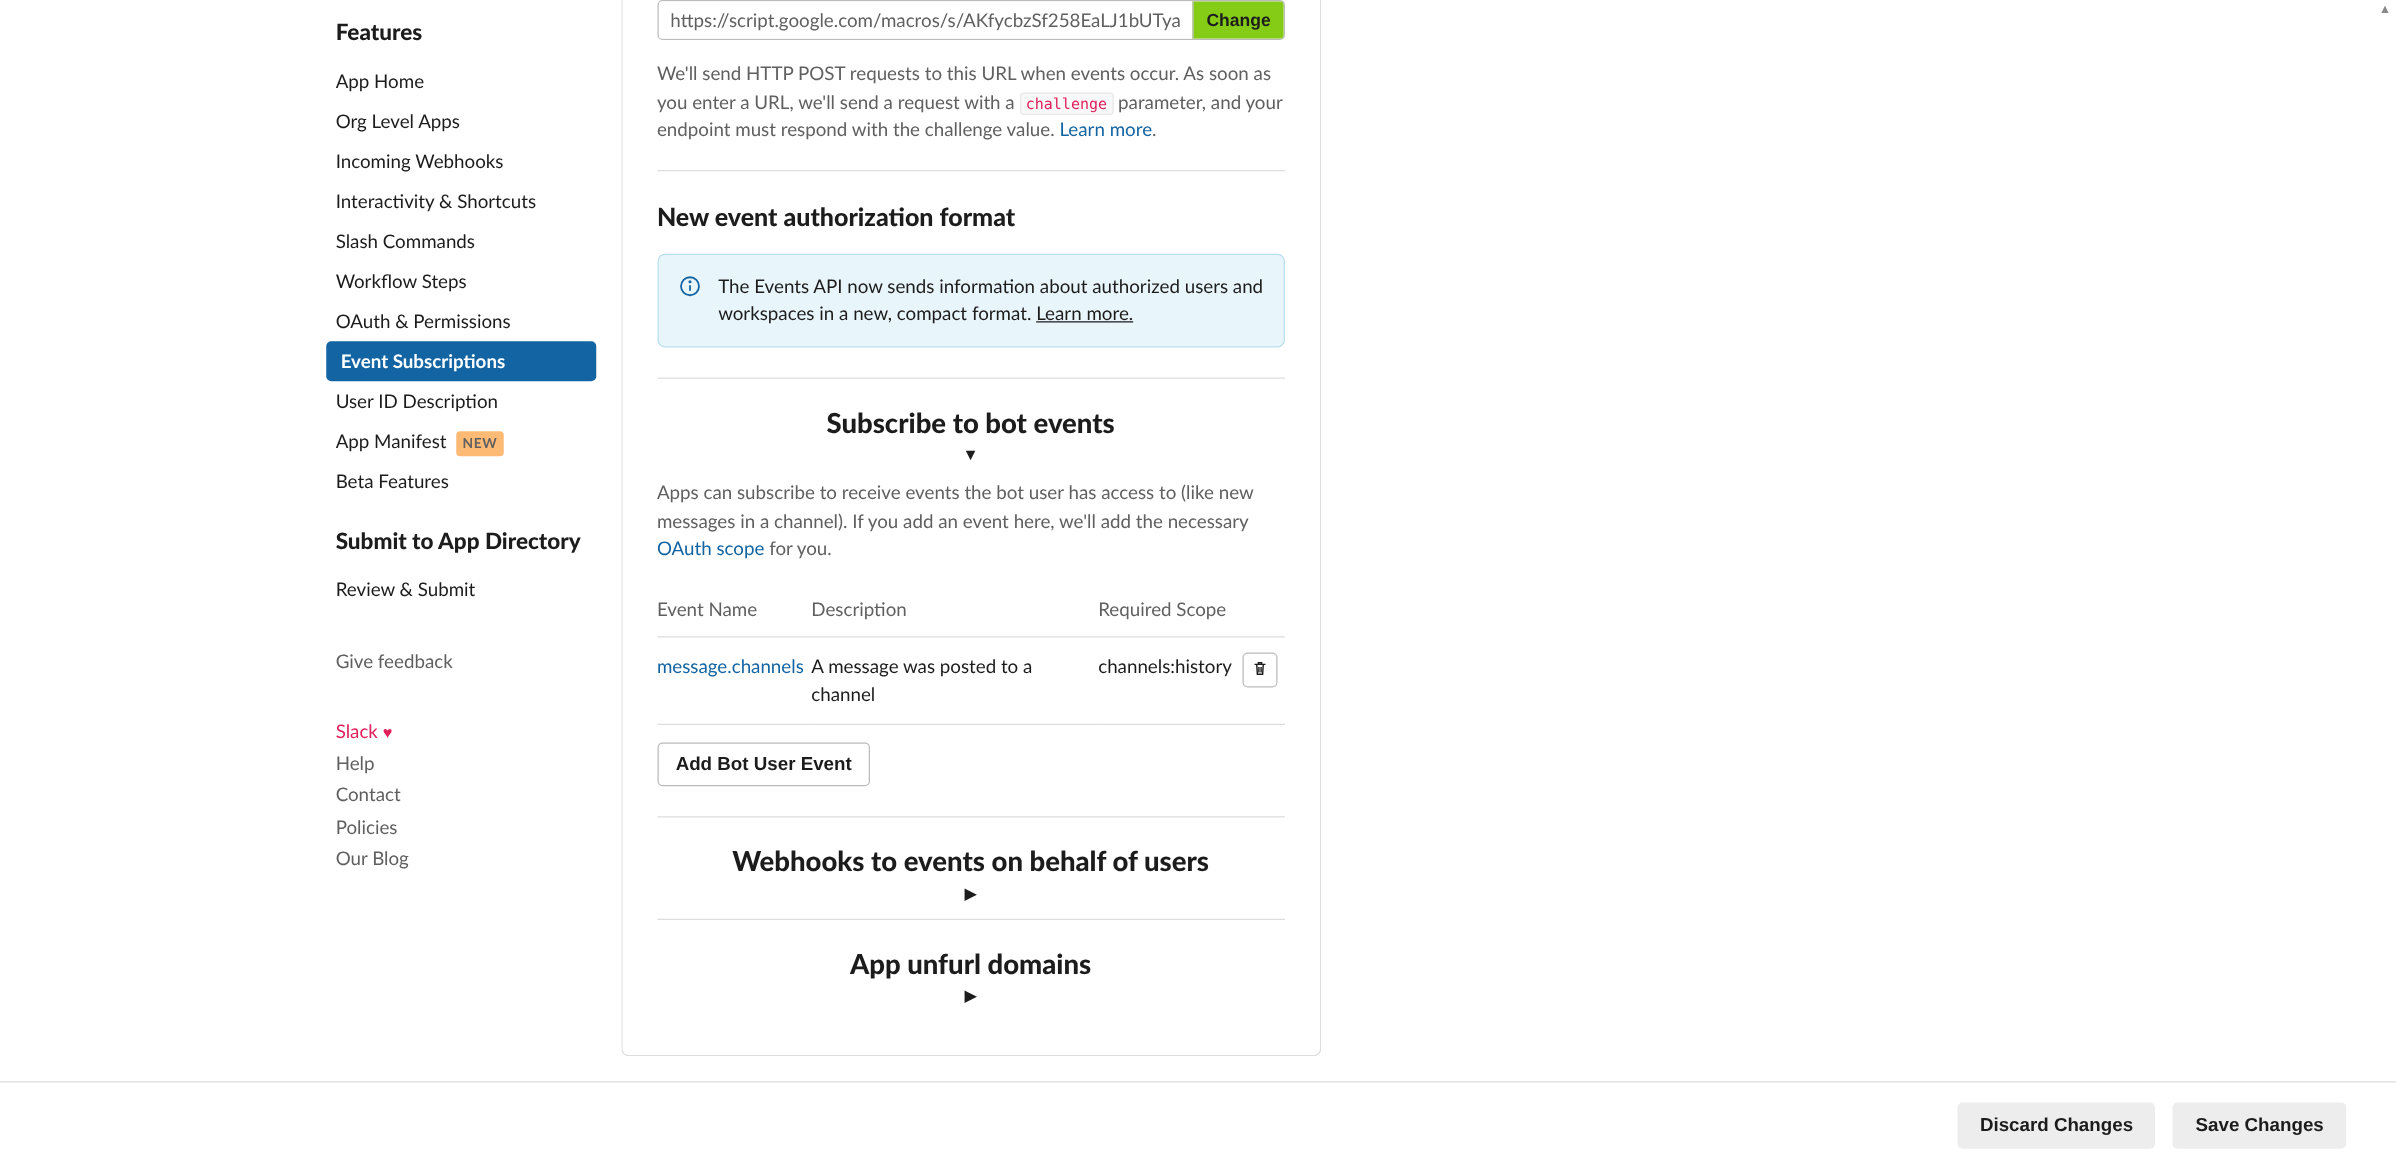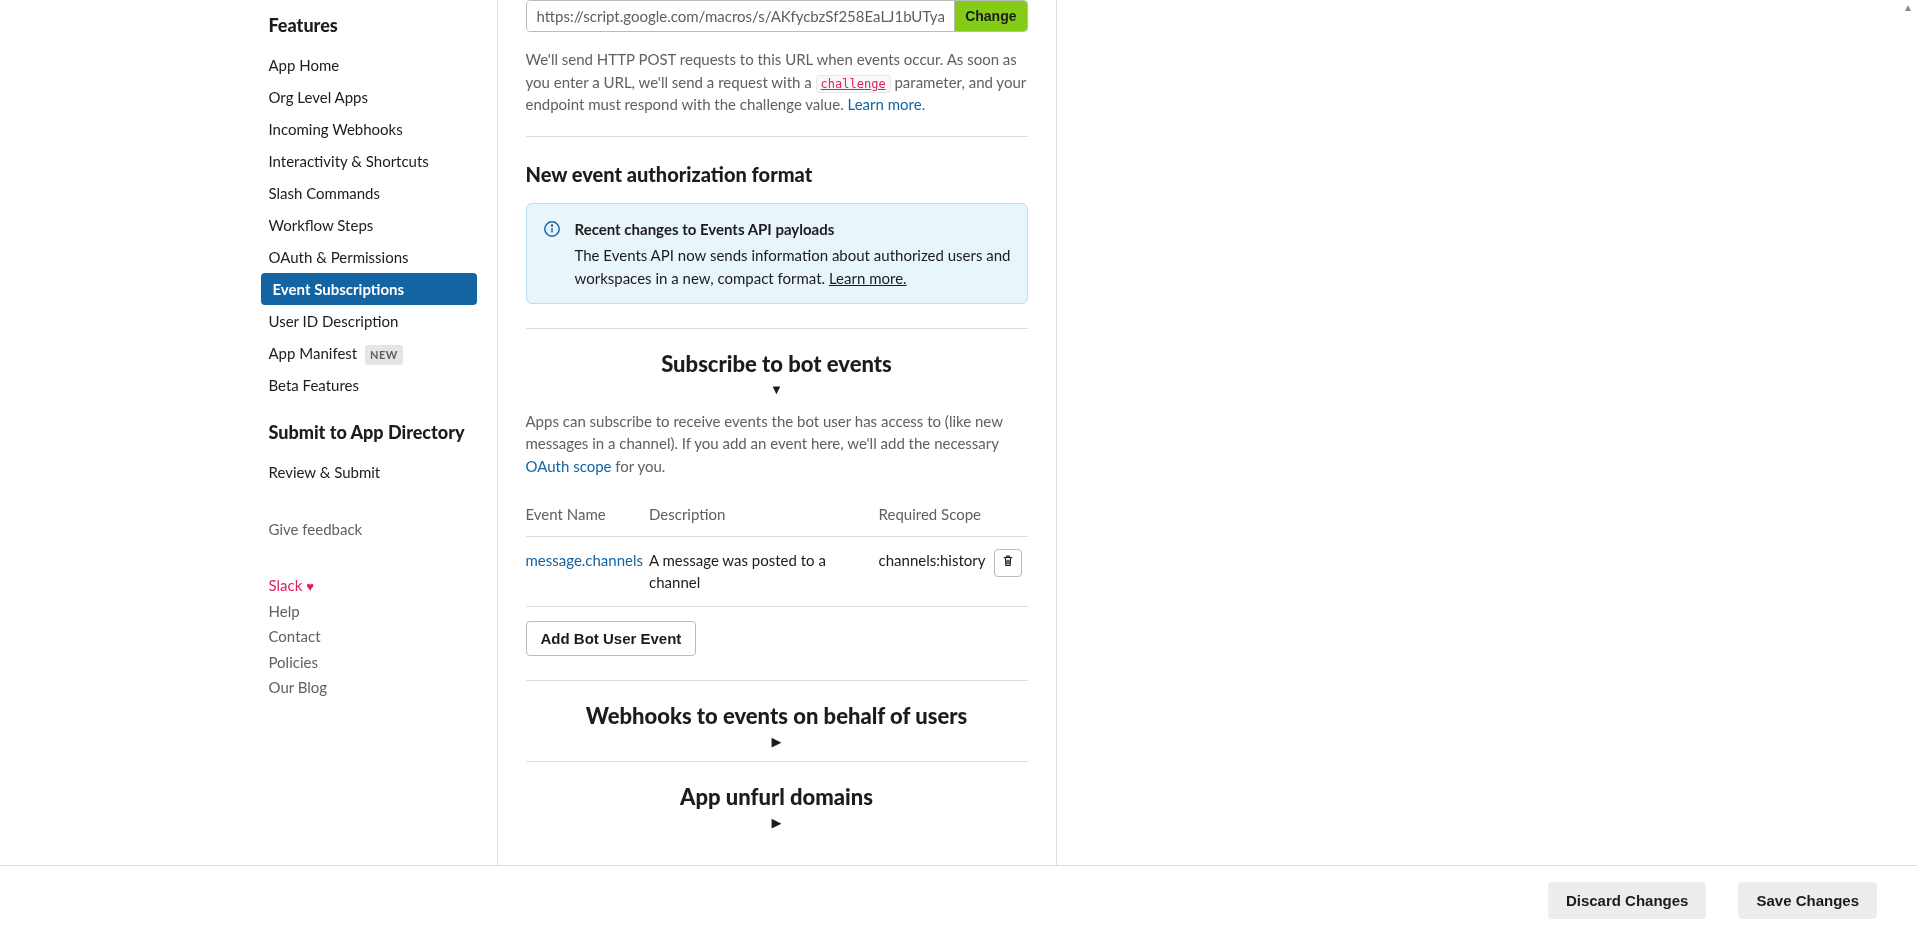--- a/index.html
+++ b/index.html
@@ -2,33 +2,33 @@
 <html><head>
 <meta charset="utf-8">
 <style>
 * { box-sizing: border-box; margin: 0; padding: 0; }
 body { font-family: "Lato", "Helvetica Neue", Arial, sans-serif; color: #1d1c1d; background: #fff; font-size: 15px; line-height: 1.5; }
 .page-wrapper { max-width: 1560px; margin: 0 auto; display: flex; padding: 0 20px; }
 .sidebar { width: 200px; flex-shrink: 0; padding-top: 8px; margin-left: 70px; }
 .sidebar h3 { font-size: 18px; font-weight: 900; margin-bottom: 10px; margin-top: 4px; color: #1d1c1d; }
 .sidebar .nav-item { display: block; padding: 4px 8px; margin-left: -8px; margin-right: -8px; font-size: 15px; color: #1d1c1d; cursor: pointer; line-height: 1.6; }
 .sidebar .nav-item.active { background: #1264a3; color: #fff; font-weight: 700; border-radius: 4px; padding-left: 12px; }
-.sidebar .badge { display: inline-block; background: #e5e5e5; color: #616061; font-size: 11px; font-weight: 700; padding: 1px 5px; border-radius: 3px; margin-left: 4px; letter-spacing: 0.5px; }
+.sidebar .badge { display: inline-block; background: #fdba74; color: #616061; font-size: 11px; font-weight: 700; padding: 1px 5px; border-radius: 3px; margin-left: 4px; letter-spacing: 0.5px; }
 .sidebar .secondary-links { margin-top: 28px; }
 .sidebar .secondary-links .link { display: block; font-size: 15px; color: #616061; cursor: pointer; line-height: 1.8; }
 .sidebar .footer-links { margin-top: 30px; }
 .sidebar .footer-links .link { display: block; font-size: 15px; color: #616061; cursor: pointer; line-height: 1.7; }
 .sidebar .footer-links .slack-link { color: #e01e5a; }
 .heart { color: #e01e5a; font-size: 13px; }
 .main-panel { flex: 1; margin-left: 28px; border: 1px solid #ddd; border-top: none; border-radius: 0 0 6px 6px; padding: 0 28px 28px 28px; background: #fff; max-width: 560px; }
 .url-row { display: flex; border: 1px solid #bbb; border-radius: 4px; margin-bottom: 16px; overflow: hidden; }
 .url-row input { flex: 1; border: none; padding: 6px 10px; font-size: 15px; color: #616061; font-family: inherit; min-width: 0; }
 .url-row button { border: none; border-left: 1px solid #bbb; background: #84cc16; padding: 0 10px; font-size: 14px; font-weight: 700; cursor: pointer; color: #1d1c1d; }
 .desc-text { font-size: 15px; color: #616061; line-height: 1.5; margin-bottom: 20px; }
-.desc-text code { background: #f8f8f8; border: 1px solid #e8e8e8; color: #e01e5a; padding: 1px 4px; border-radius: 3px; font-size: 12px; font-family: Monaco, Menlo, Consolas, monospace; text-decoration: underline; }
+.desc-text code { background: #f8f8f8; border: 1px solid #e8e8e8; color: #e01e5a; padding: 1px 4px; border-radius: 3px; font-size: 12px; font-family: Monaco, Menlo, Consolas, monospace; }
 .desc-text a, .link-inline { color: #1264a3; cursor: pointer; }
 hr { border: none; border-top: 1px solid #ddd; margin: 0; }
 .section-heading { font-size: 20px; font-weight: 900; margin: 22px 0 14px 0; }
 .info-banner { background: #e8f5fa; border: 1px solid #b8e0ee; border-radius: 6px; padding: 14px 16px; display: flex; gap: 14px; margin-bottom: 24px; }
 .info-icon { width: 18px; height: 18px; flex-shrink: 0; margin-top: 2px; }
 .info-icon svg { width: 18px; height: 18px; }
 .info-banner .banner-title { font-weight: 700; margin-bottom: 4px; font-size: 15px; }
 .info-banner .banner-body { font-size: 15px; color: #1d1c1d; }
 .info-banner a { color: #1d1c1d; text-decoration: underline; cursor: pointer; }
 .collapsible-header { display: flex; justify-content: space-between; align-items: center; cursor: pointer; margin: 18px 0 10px 0; flex-direction: column; }
@@ -36,21 +36,21 @@
 .caret { font-size: 13px; }
 .sub-desc { font-size: 15px; color: #616061; margin-bottom: 18px; }
 .sub-desc a { color: #1264a3; }
 table.events { width: 100%; border-collapse: collapse; font-size: 15px; }
 table.events th { text-align: left; font-weight: 400; color: #616061; padding: 8px 6px 10px 0; border-bottom: 1px solid #ddd; }
 table.events td { padding: 12px 6px 12px 0; border-bottom: 1px solid #ddd; vertical-align: top; color: #1d1c1d; }
 table.events td.event-name a { color: #1264a3; cursor: pointer; }
 .trash-btn { width: 28px; height: 28px; border: 1px solid #bbb; border-radius: 4px; background: #fff; cursor: pointer; display: inline-flex; align-items: center; justify-content: center; padding: 0; }
 .trash-btn svg { width: 14px; height: 14px; }
 .add-btn { margin-top: 14px; border: 1px solid #bbb; background: #fff; border-radius: 4px; padding: 8px 14px; font-size: 15px; font-weight: 700; cursor: pointer; color: #1d1c1d; }
-.bottom-bar { position: fixed; bottom: 0; left: 0; right: 0; background: #fff; border-top: 1px solid #ddd; padding: 16px 40px; display: flex; justify-content: flex-end; gap: 32px; }
+.bottom-bar { position: fixed; bottom: 0; left: 0; right: 0; background: #fff; border-top: 1px solid #ddd; padding: 16px 40px; display: flex; justify-content: flex-end; gap: 14px; }
 .bottom-bar button { border: none; background: #ededed; color: #1d1c1d; font-weight: 700; font-size: 15px; padding: 10px 18px; border-radius: 4px; cursor: pointer; }
 .body-spacer { height: 120px; }
 .scroll-indicator { position: fixed; right: 2px; top: 0; width: 14px; height: 18px; color: #888; font-size: 10px; text-align: center; }
 </style>
 </head>
 <body>
 
 <div class="page-wrapper">
   <div class="sidebar">
     <h3>Features</h3>
@@ -96,21 +96,20 @@
     <h3 class="section-heading">New event authorization format</h3>
     <div class="info-banner">
       <span class="info-icon">
         <svg viewBox="0 0 20 20" fill="none" stroke="#1264a3" stroke-width="1.6">
             <circle cx="10" cy="10" r="8"></circle>
             <line x1="10" y1="9" x2="10" y2="14"></line>
             <circle cx="10" cy="6" r="0.6" fill="#1264a3"></circle>
           </svg>
       </span>
       <div>
-        <div class="banner-title">Recent changes to Events API payloads</div>
         <div class="banner-body">
           <span>The Events API now sends information about authorized users and workspaces in a new, compact format. </span><a>Learn more.</a>
         </div>
       </div>
     </div>
 
     <hr>
 
     <div class="collapsible-header">
       <h2>Subscribe to bot events</h2>

